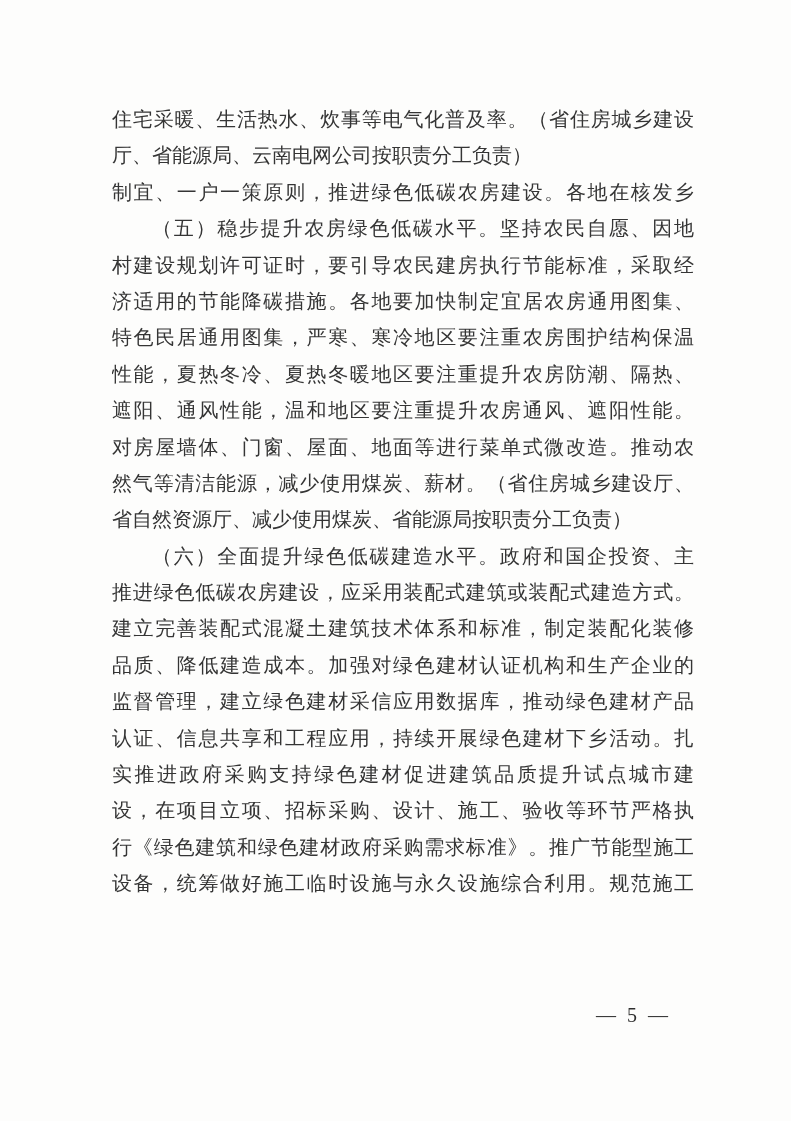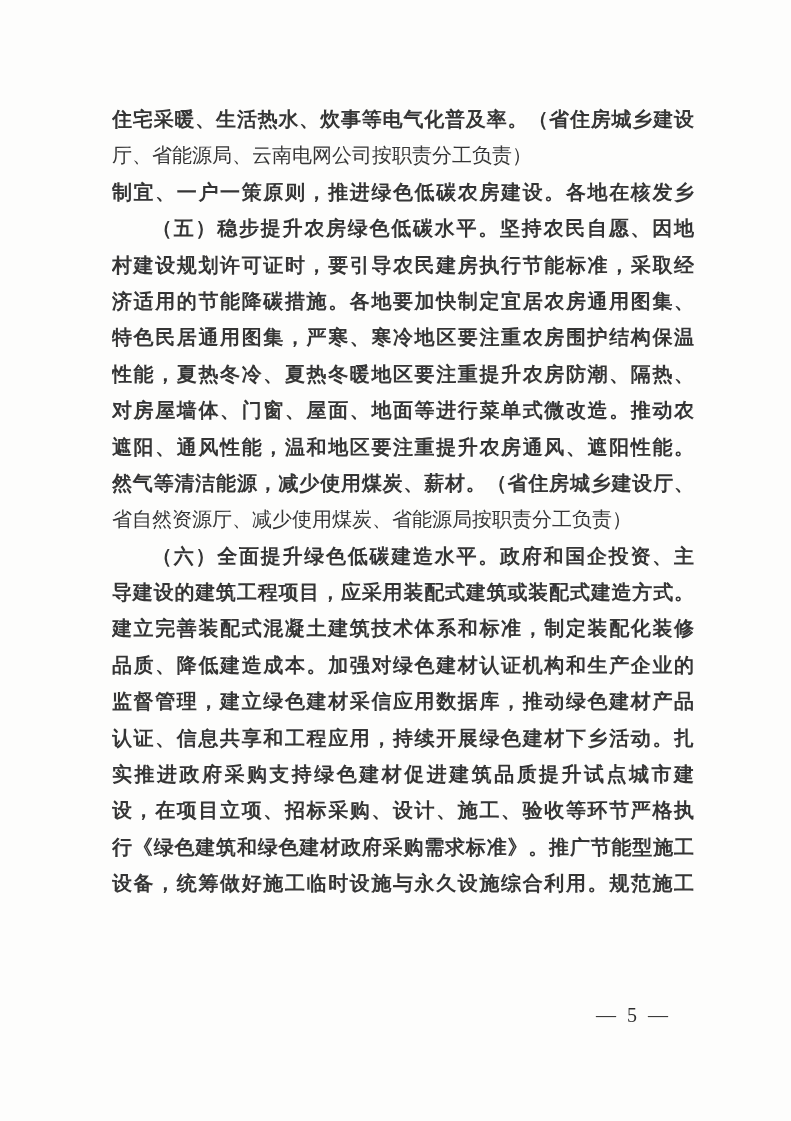--- a/index.html
+++ b/index.html
@@ -25,21 +25,20 @@
     color: #353535;
     text-align: justify;
   }
   .line {
     text-align: justify;
     height: 36.4px;
     overflow: hidden;
   }
   .line.fill {
     text-align-last: justify;
-    font-weight: bold;
   }
   .line.indent {
     text-indent: 2em;
   }
   .page-number {
     position: absolute;
     left: 596px;
     top: 1004px;
     font-size: 20px;
     color: #2e2e2e;
@@ -53,26 +52,26 @@
 <div class="page">
   <div class="doc-body">
       <div class="line fill">住宅采暖、生活热水、炊事等电气化普及率。（省住房城乡建设</div>
       <div class="line">厅、省能源局、云南电网公司按职责分工负责）</div>
       <div class="line fill">制宜、一户一策原则，推进绿色低碳农房建设。各地在核发乡</div>
       <div class="line indent fill">（五）稳步提升农房绿色低碳水平。坚持农民自愿、因地</div>
       <div class="line fill">村建设规划许可证时，要引导农民建房执行节能标准，采取经</div>
       <div class="line fill">济适用的节能降碳措施。各地要加快制定宜居农房通用图集、</div>
       <div class="line fill">特色民居通用图集，严寒、寒冷地区要注重农房围护结构保温</div>
       <div class="line fill">性能，夏热冬冷、夏热冬暖地区要注重提升农房防潮、隔热、</div>
+      <div class="line fill">遮阳、通风性能，温和地区要注重提升农房通风、遮阳性能。</div>
       <div class="line fill">对房屋墙体、门窗、屋面、地面等进行菜单式微改造。推动农</div>
-      <div class="line fill">遮阳、通风性能，温和地区要注重提升农房通风、遮阳性能。</div>
       <div class="line fill">然气等清洁能源，减少使用煤炭、薪材。（省住房城乡建设厅、</div>
       <div class="line">省自然资源厅、减少使用煤炭、省能源局按职责分工负责）</div>
       <div class="line indent fill">（六）全面提升绿色低碳建造水平。政府和国企投资、主</div>
-      <div class="line fill">导建设的建筑工程项目，应采用装配式建筑或装配式建造方式。</div>
+      <div class="line fill">推进绿色低碳农房建设，应采用装配式建筑或装配式建造方式。</div>
       <div class="line fill">建立完善装配式混凝土建筑技术体系和标准，制定装配化装修</div>
       <div class="line fill">品质、降低建造成本。加强对绿色建材认证机构和生产企业的</div>
       <div class="line fill">监督管理，建立绿色建材采信应用数据库，推动绿色建材产品</div>
       <div class="line fill">认证、信息共享和工程应用，持续开展绿色建材下乡活动。扎</div>
       <div class="line fill">实推进政府采购支持绿色建材促进建筑品质提升试点城市建</div>
       <div class="line fill">设，在项目立项、招标采购、设计、施工、验收等环节严格执</div>
       <div class="line fill">行《绿色建筑和绿色建材政府采购需求标准》。推广节能型施工</div>
       <div class="line fill">设备，统筹做好施工临时设施与永久设施综合利用。规范施工</div>
     </div>
   <div class="page-number">— 5 —</div>

